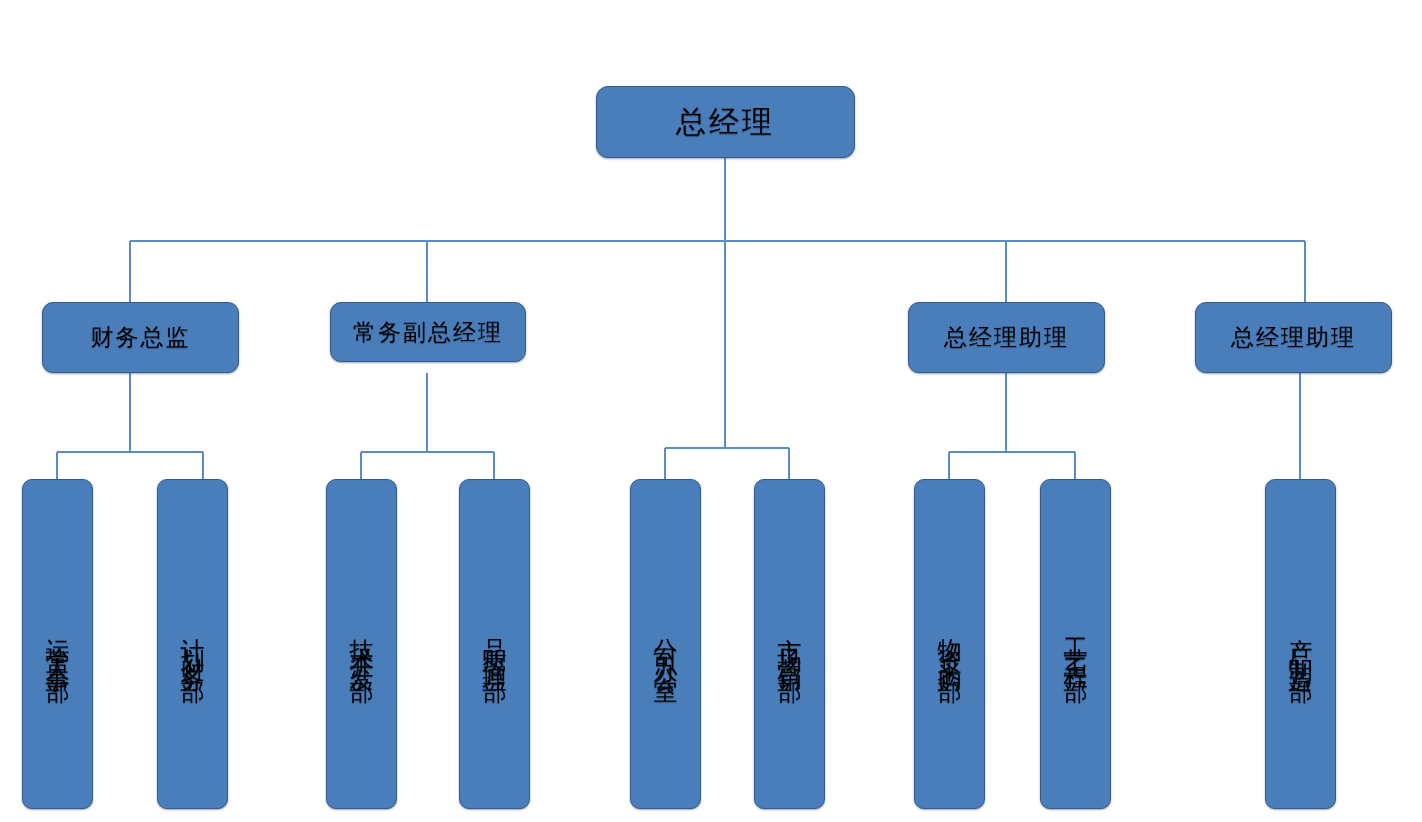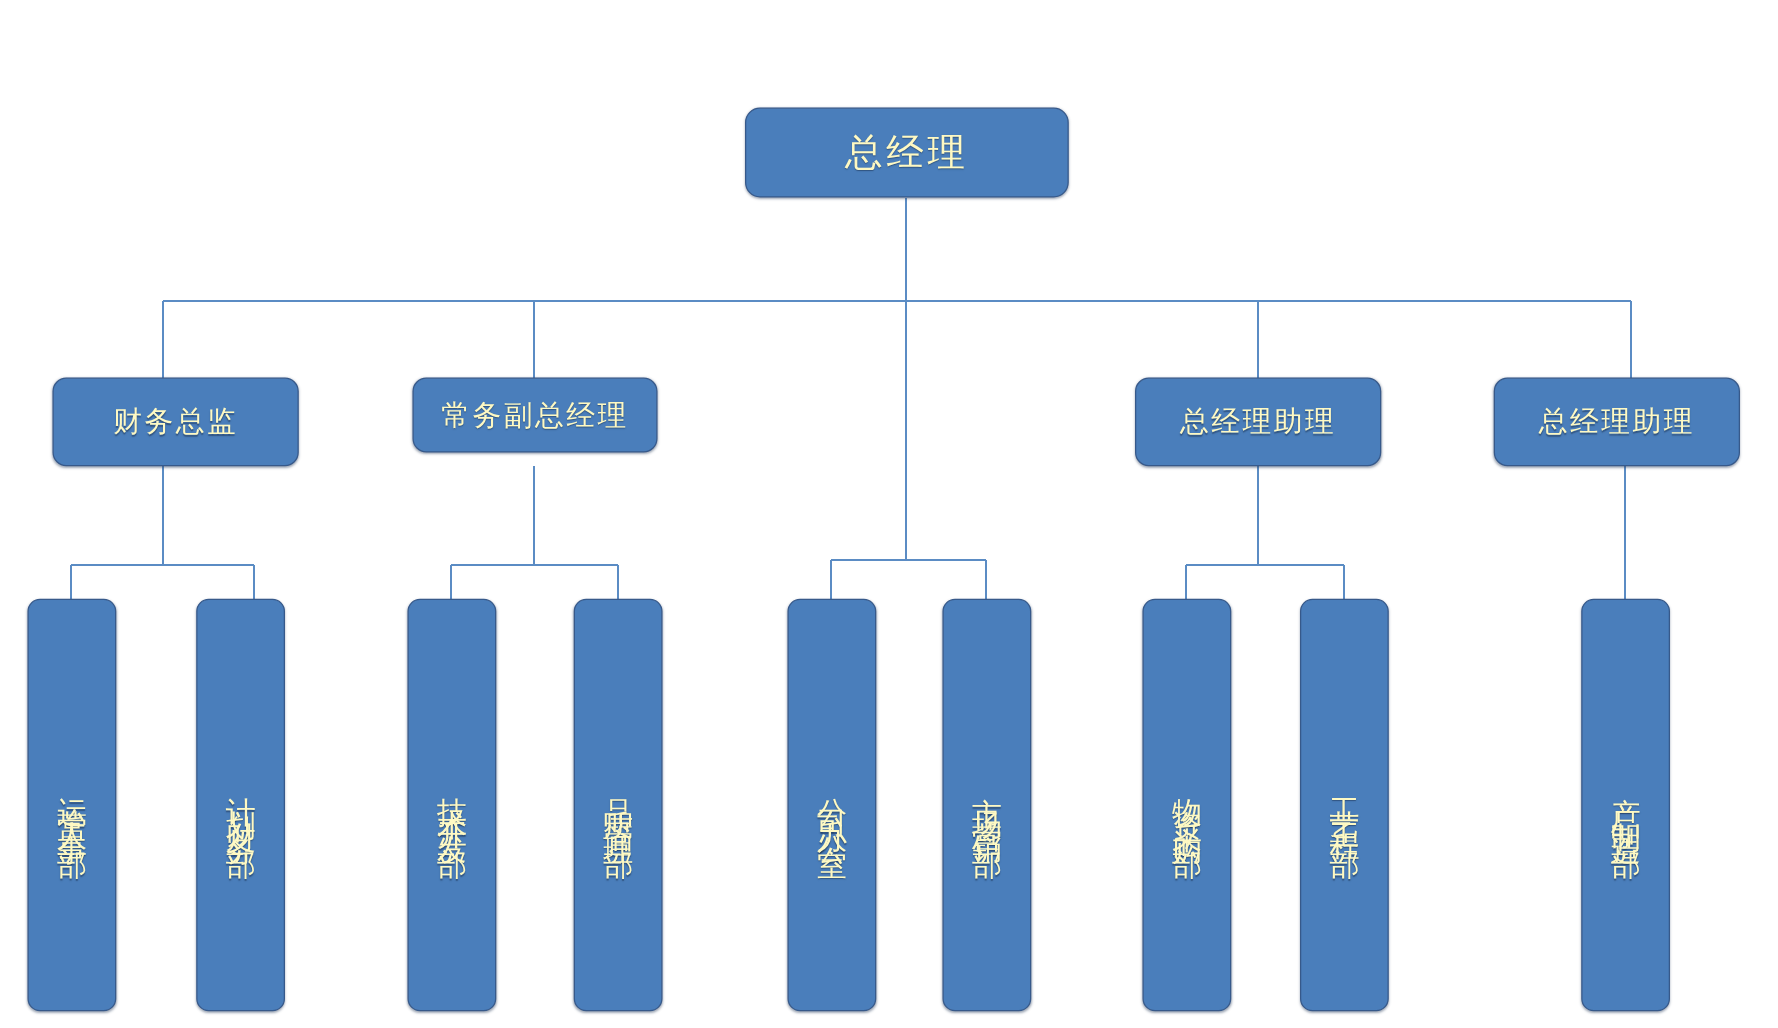--- a/index.html
+++ b/index.html
@@ -25,21 +25,21 @@
     width: 1422px;
     height: 822px;
     pointer-events: none;
   }
   .node {
     position: absolute;
     box-sizing: border-box;
     background: #4A7EBB;
     border: 1px solid #37598A;
     border-radius: 10px;
-    color: #fef9c3;
+    color: #000000;
     display: flex;
     align-items: center;
     justify-content: center;
     text-align: center;
     box-shadow: 0 1px 2px rgba(40,60,90,0.45);
     z-index: 2;
   }
   .node-root {
     border-radius: 12px;
     font-size: 30px;

